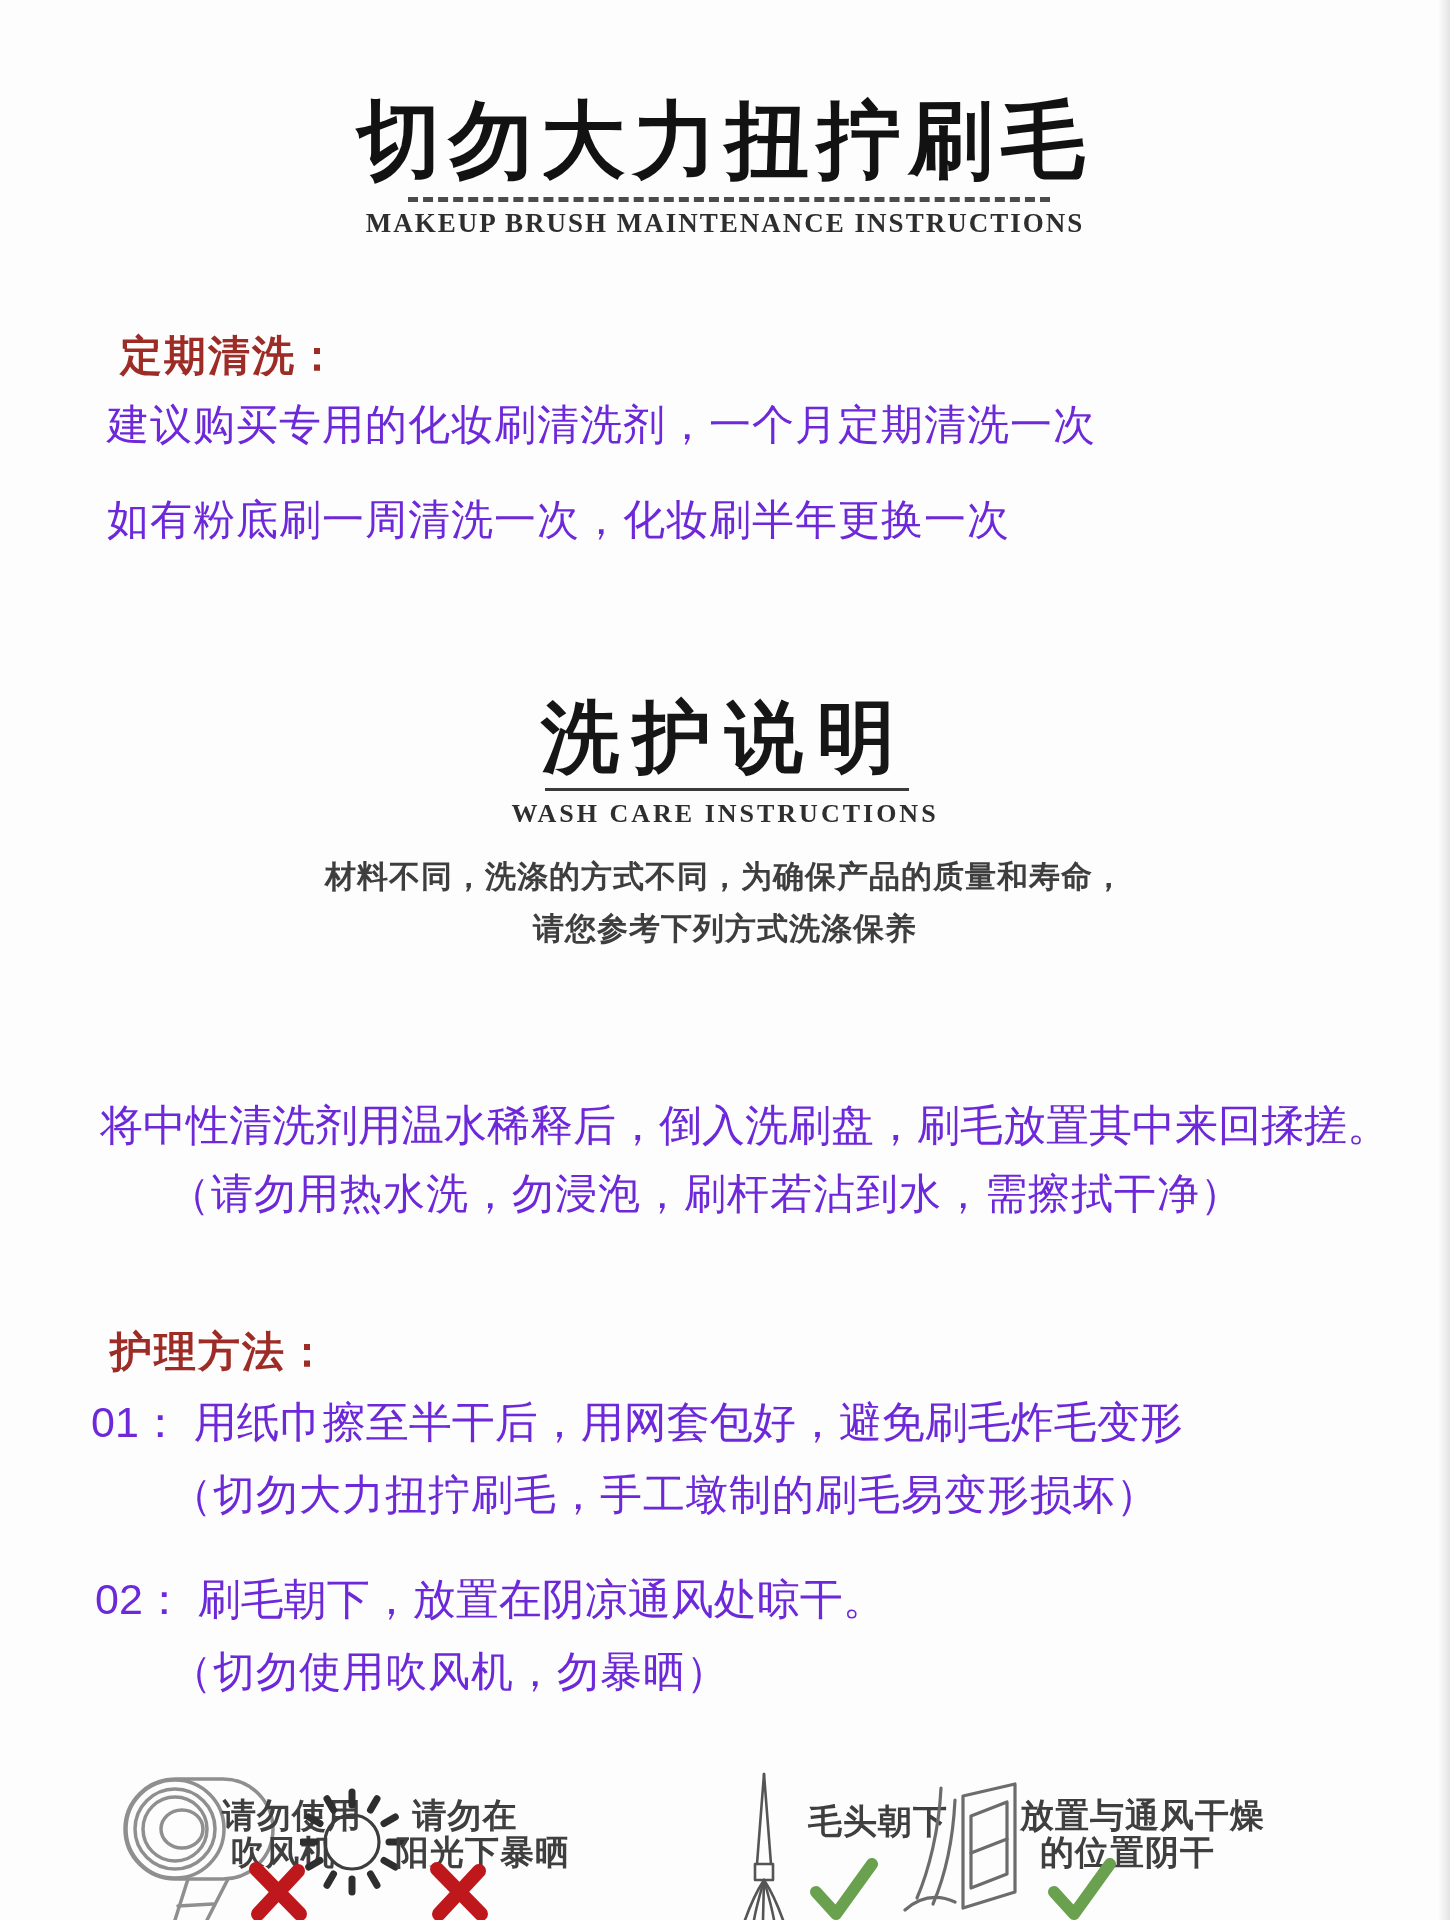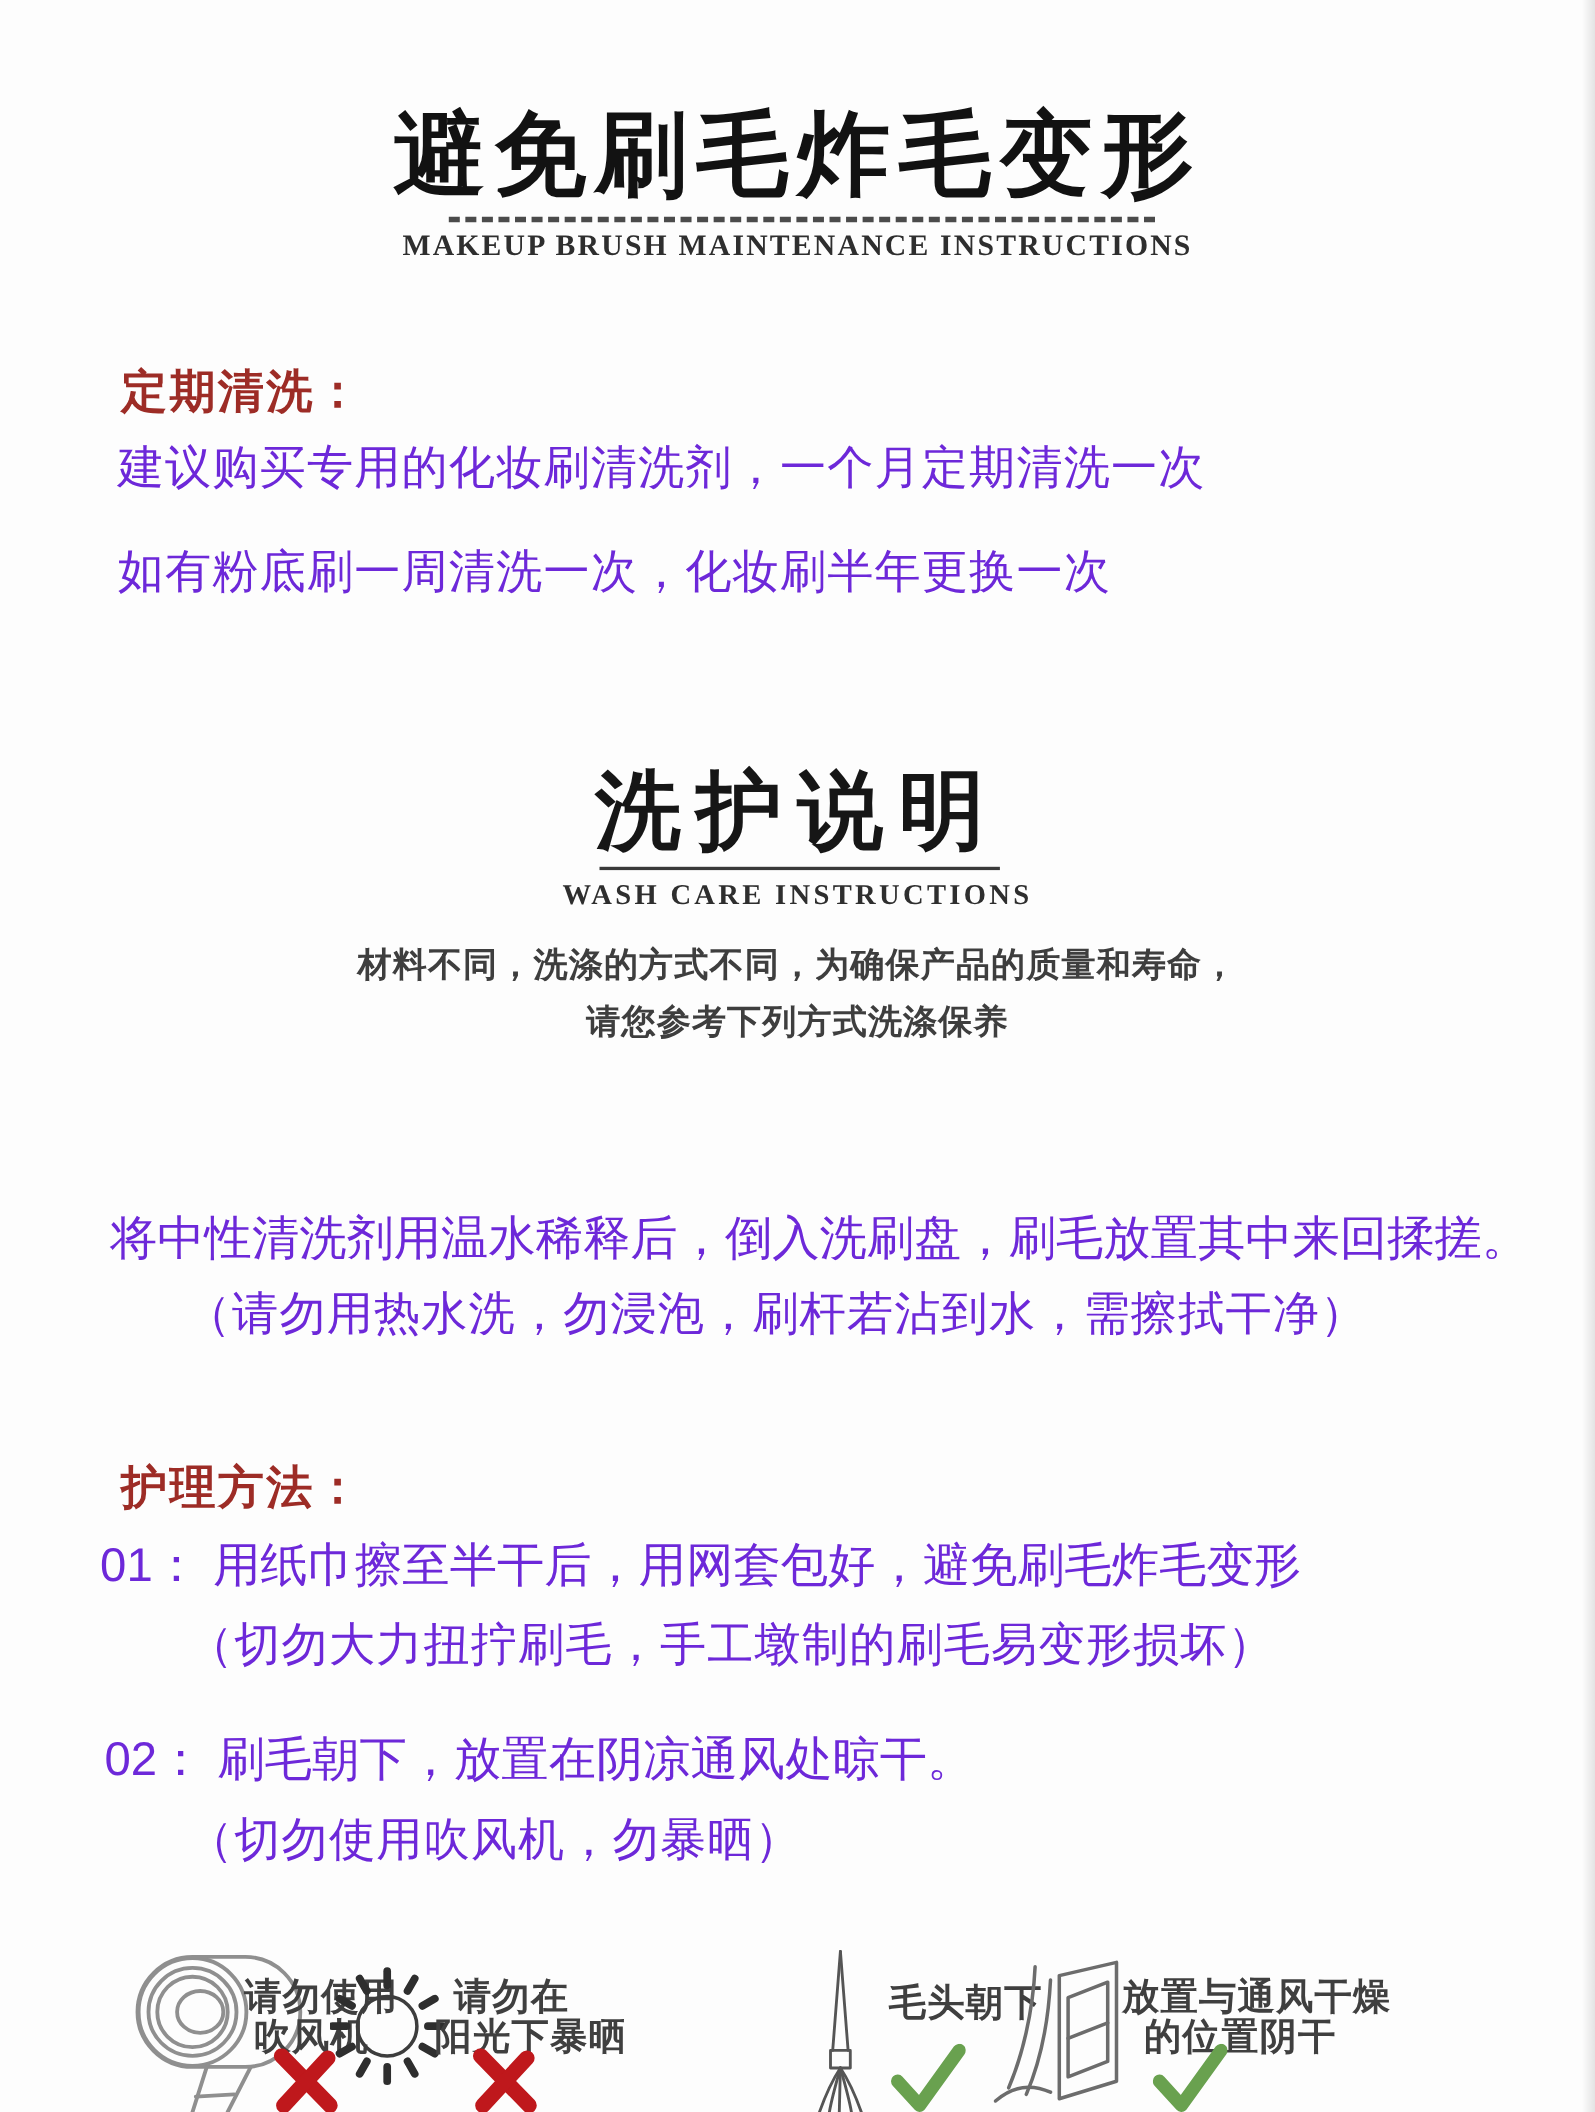--- a/index.html
+++ b/index.html
@@ -58,25 +58,25 @@
   }
   .icon-svg { position:absolute; }
   svg { display:block; }
 </style>
 </head>
 <body>
 
 <div class="page">
   <div class="edge-shade"></div>
 
-  <div class="main-title">避免刷毛炸毛变形</div>
+  <div class="main-title">切勿大力扭拧刷毛</div>
   <div class="title-dash"></div>
   <div class="main-title-en">MAKEUP BRUSH MAINTENANCE INSTRUCTIONS</div>
 
-  <div class="h-red" style="top:328px; left:110px;">定期清洗：</div>
+  <div class="h-red" style="top:328px; left:120px;">定期清洗：</div>
   <div class="body-line" style="top:397px; left:107px;">建议购买专用的化妆刷清洗剂，一个月定期清洗一次</div>
   <div class="body-line" style="top:492px; left:107px;">如有粉底刷一周清洗一次，化妆刷半年更换一次</div>
 
   <div class="sub-title">洗护说明</div>
   <div class="sub-underline"></div>
   <div class="sub-title-en">WASH CARE INSTRUCTIONS</div>
   <div class="note-line" style="top:856px;">材料不同，洗涤的方式不同，为确保产品的质量和寿命，</div>
   <div class="note-line" style="top:908px;">请您参考下列方式洗涤保养</div>
 
   <div class="body-line body-tight" style="top:1097px; left:100px;">将中性清洗剂用温水稀释后，倒入洗刷盘，刷毛放置其中来回揉搓。</div>

